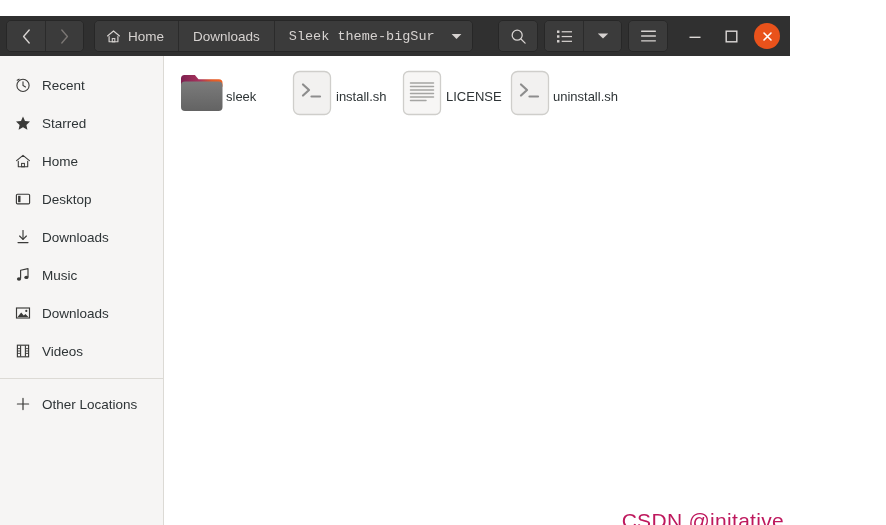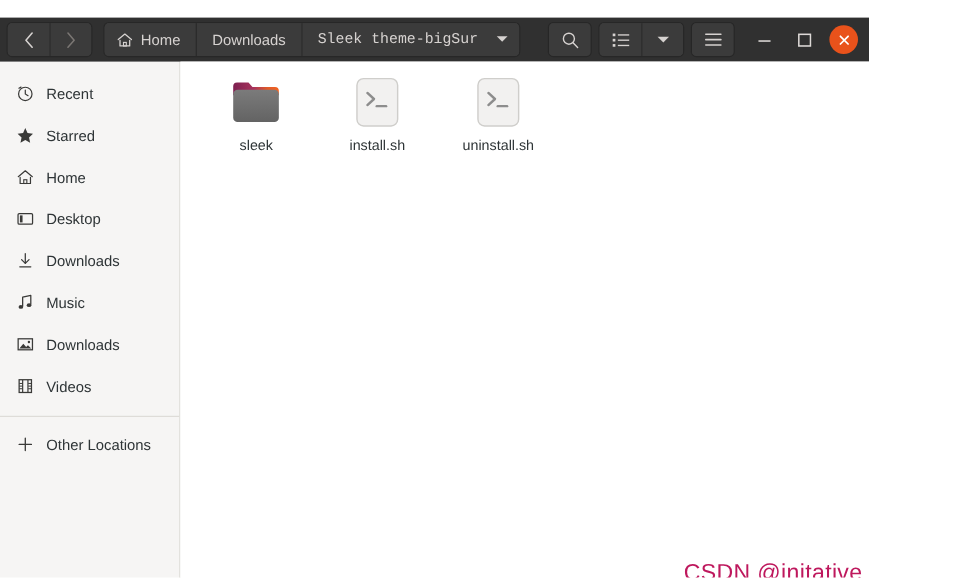--- a/index.html
+++ b/index.html
@@ -112,21 +112,21 @@
     flex: 1; background: #ffffff;
     position: relative;
     padding: 8px 0 0 14px;
   }
   .grid {
     display: flex; flex-wrap: wrap;
     align-content: flex-start;
   }
   .file {
     width: 110px;
-    display: flex; flex-direction: column; align-items: center;
+    display: flex; flex-direction: row; align-items: center;
     padding-top: 4px;
   }
   .file .glyph {
     width: 48px; height: 50px;
     display: flex; align-items: center; justify-content: center;
   }
   .file .fname {
     margin-top: 6px;
     font-size: 13px;
     color: #2e3436;
@@ -374,20 +374,29 @@
           <span class="glyph">
             <svg width="40" height="46" viewBox="0 0 40 46">
               <rect x="1.5" y="1.5" width="37" height="43" rx="6" fill="#f2f1f0" stroke="#cfcecb" stroke-width="1.3"></rect>
               <path d="M11 14.5L17 20L11 25.5" stroke="#8d8d8d" stroke-width="2.2" stroke-linecap="round" stroke-linejoin="round" fill="none"></path>
               <path d="M19.5 26.5H28" stroke="#8d8d8d" stroke-width="2.2" stroke-linecap="round"></path>
             </svg>
           </span>
           <span class="fname">install.sh</span>
         </div>
 
+        <div class="file">
+          <span class="glyph">
+            <svg width="40" height="46" viewBox="0 0 40 46">
+              <rect x="1.5" y="1.5" width="37" height="43" rx="5" fill="#f7f6f5" stroke="#cfcecb" stroke-width="1.3"></rect>
+              <path d="M8.5 13H31.5M8.5 16.5H31.5M8.5 20H31.5M8.5 23.5H31.5M8.5 27H31.5M8.5 30.5H24" stroke="#a5a5a3" stroke-width="1.5" stroke-linecap="round"></path>
+            </svg>
+          </span>
+          <span class="fname">LICENSE</span>
+        </div>
 
         <div class="file">
           <span class="glyph">
             <svg width="40" height="46" viewBox="0 0 40 46">
               <rect x="1.5" y="1.5" width="37" height="43" rx="6" fill="#f2f1f0" stroke="#cfcecb" stroke-width="1.3"></rect>
               <path d="M11 14.5L17 20L11 25.5" stroke="#8d8d8d" stroke-width="2.2" stroke-linecap="round" stroke-linejoin="round" fill="none"></path>
               <path d="M19.5 26.5H28" stroke="#8d8d8d" stroke-width="2.2" stroke-linecap="round"></path>
             </svg>
           </span>
           <span class="fname">uninstall.sh</span>

